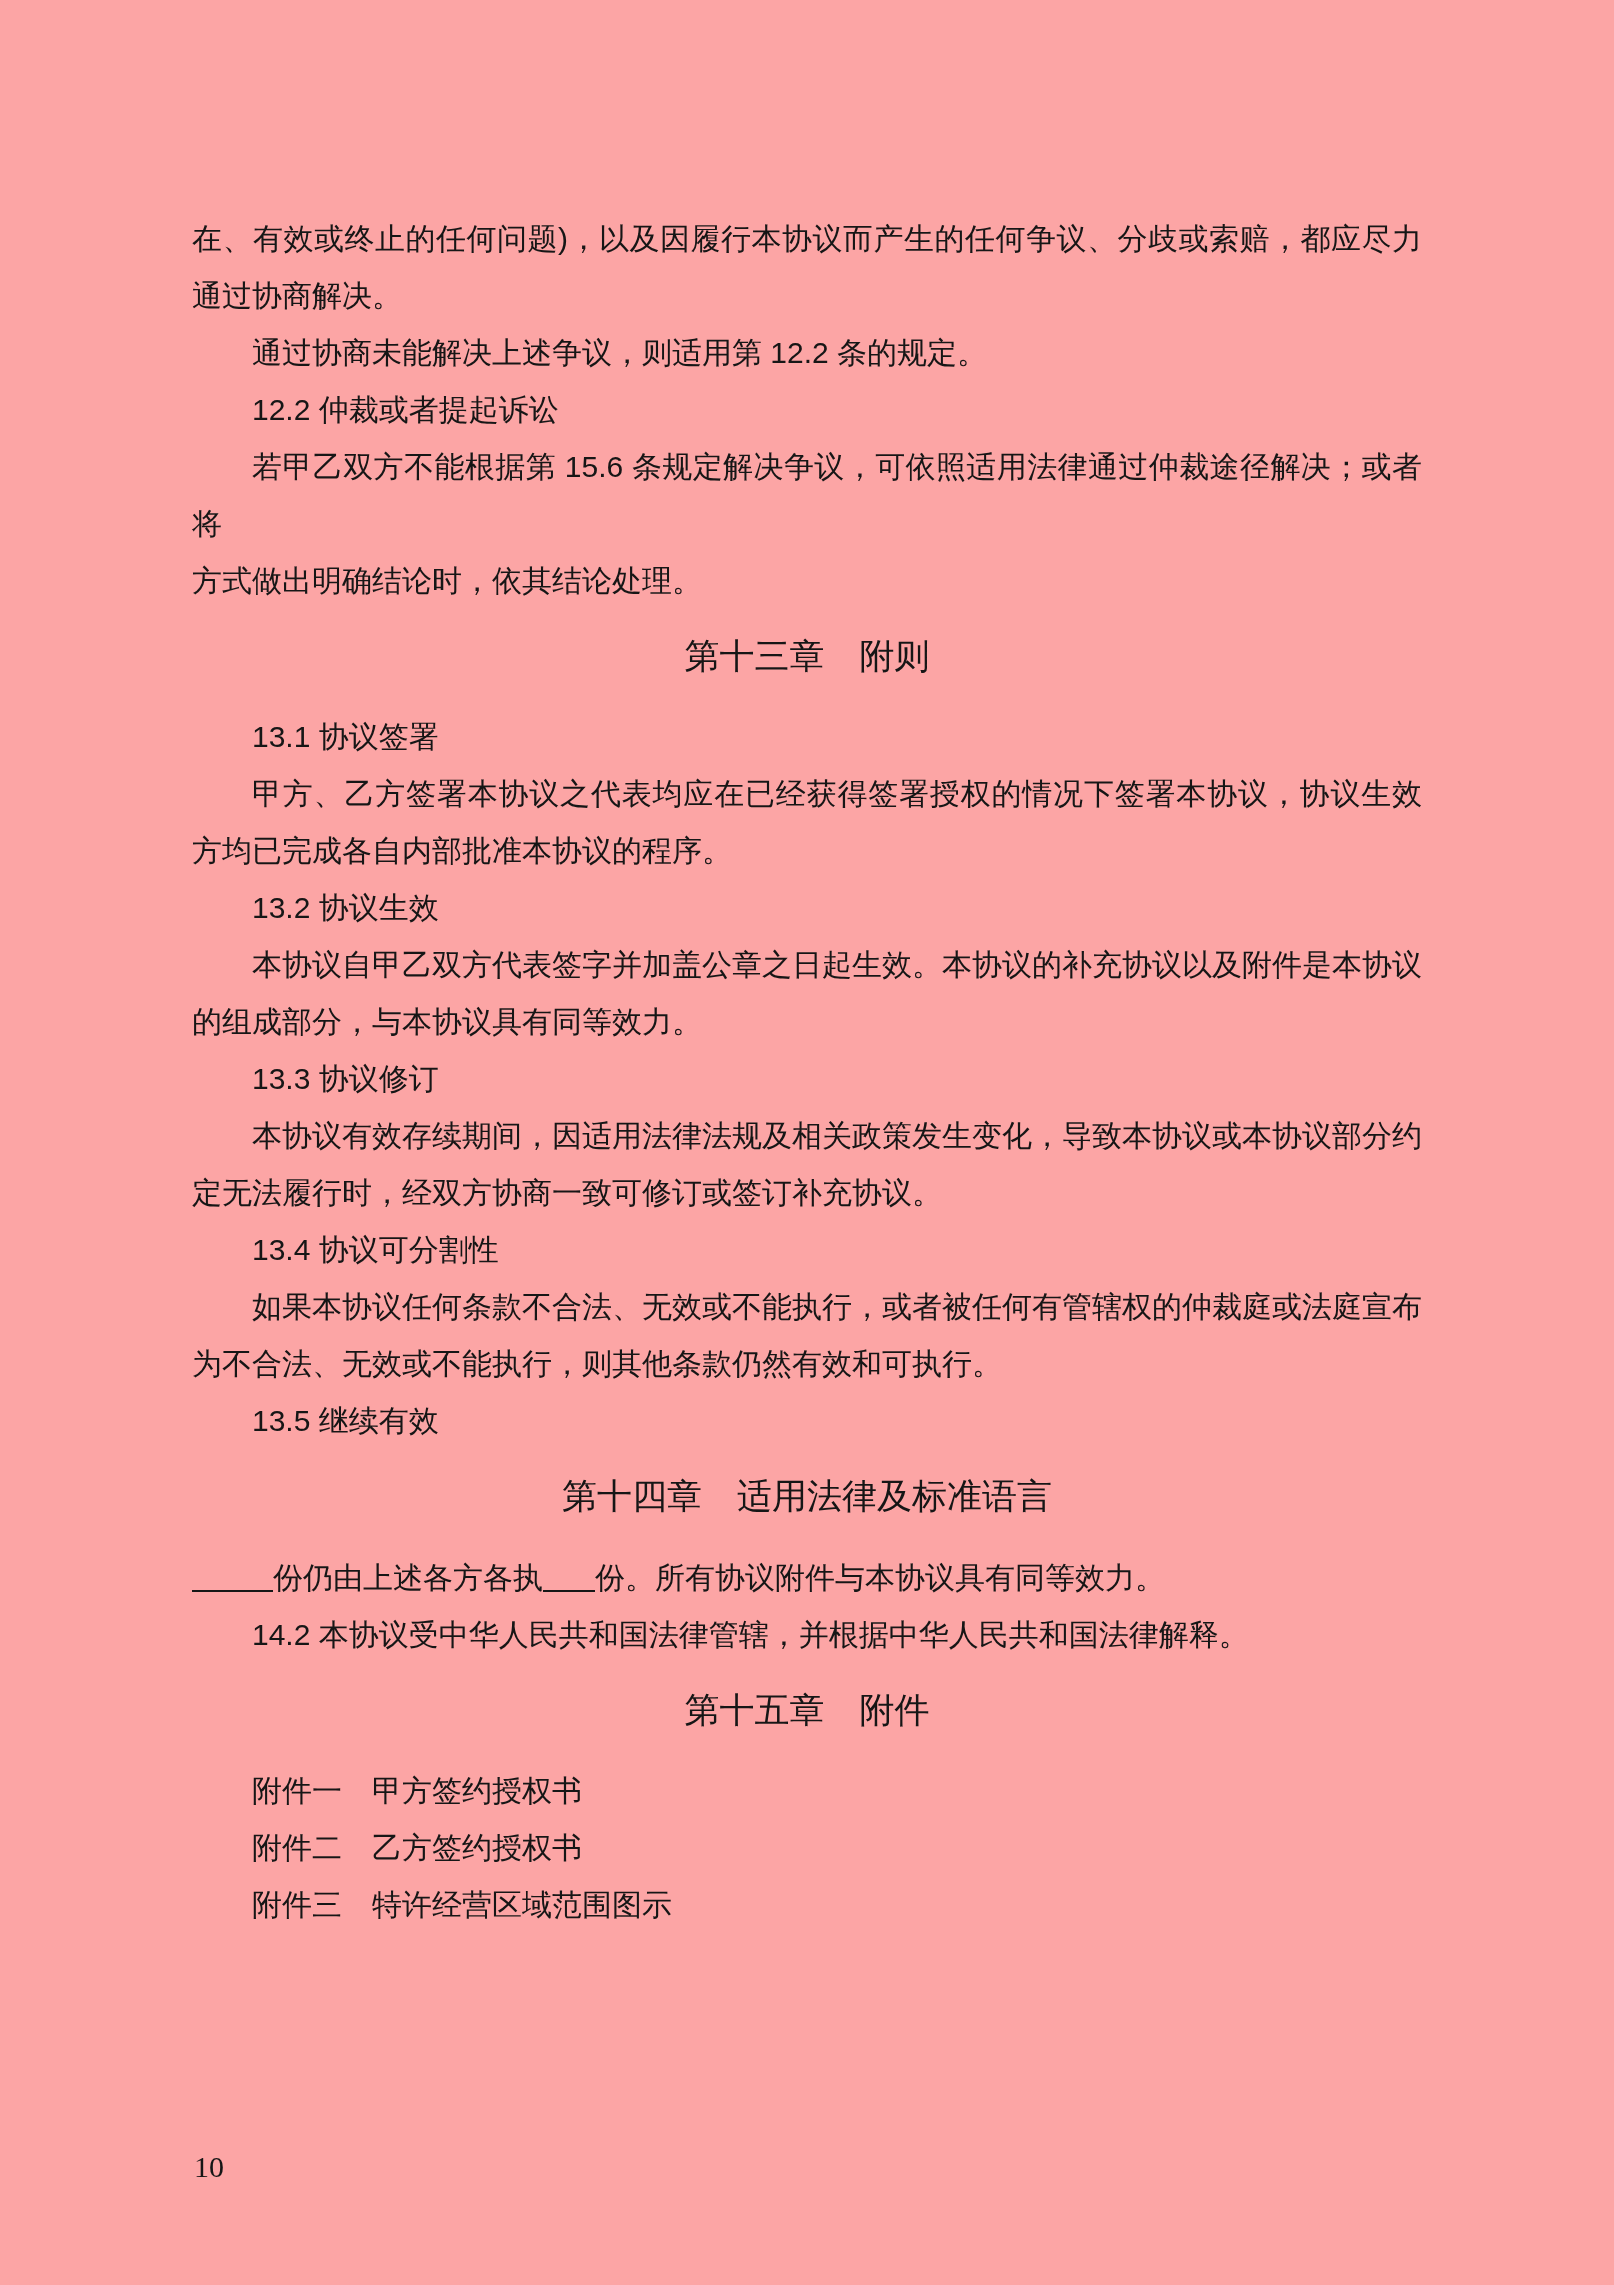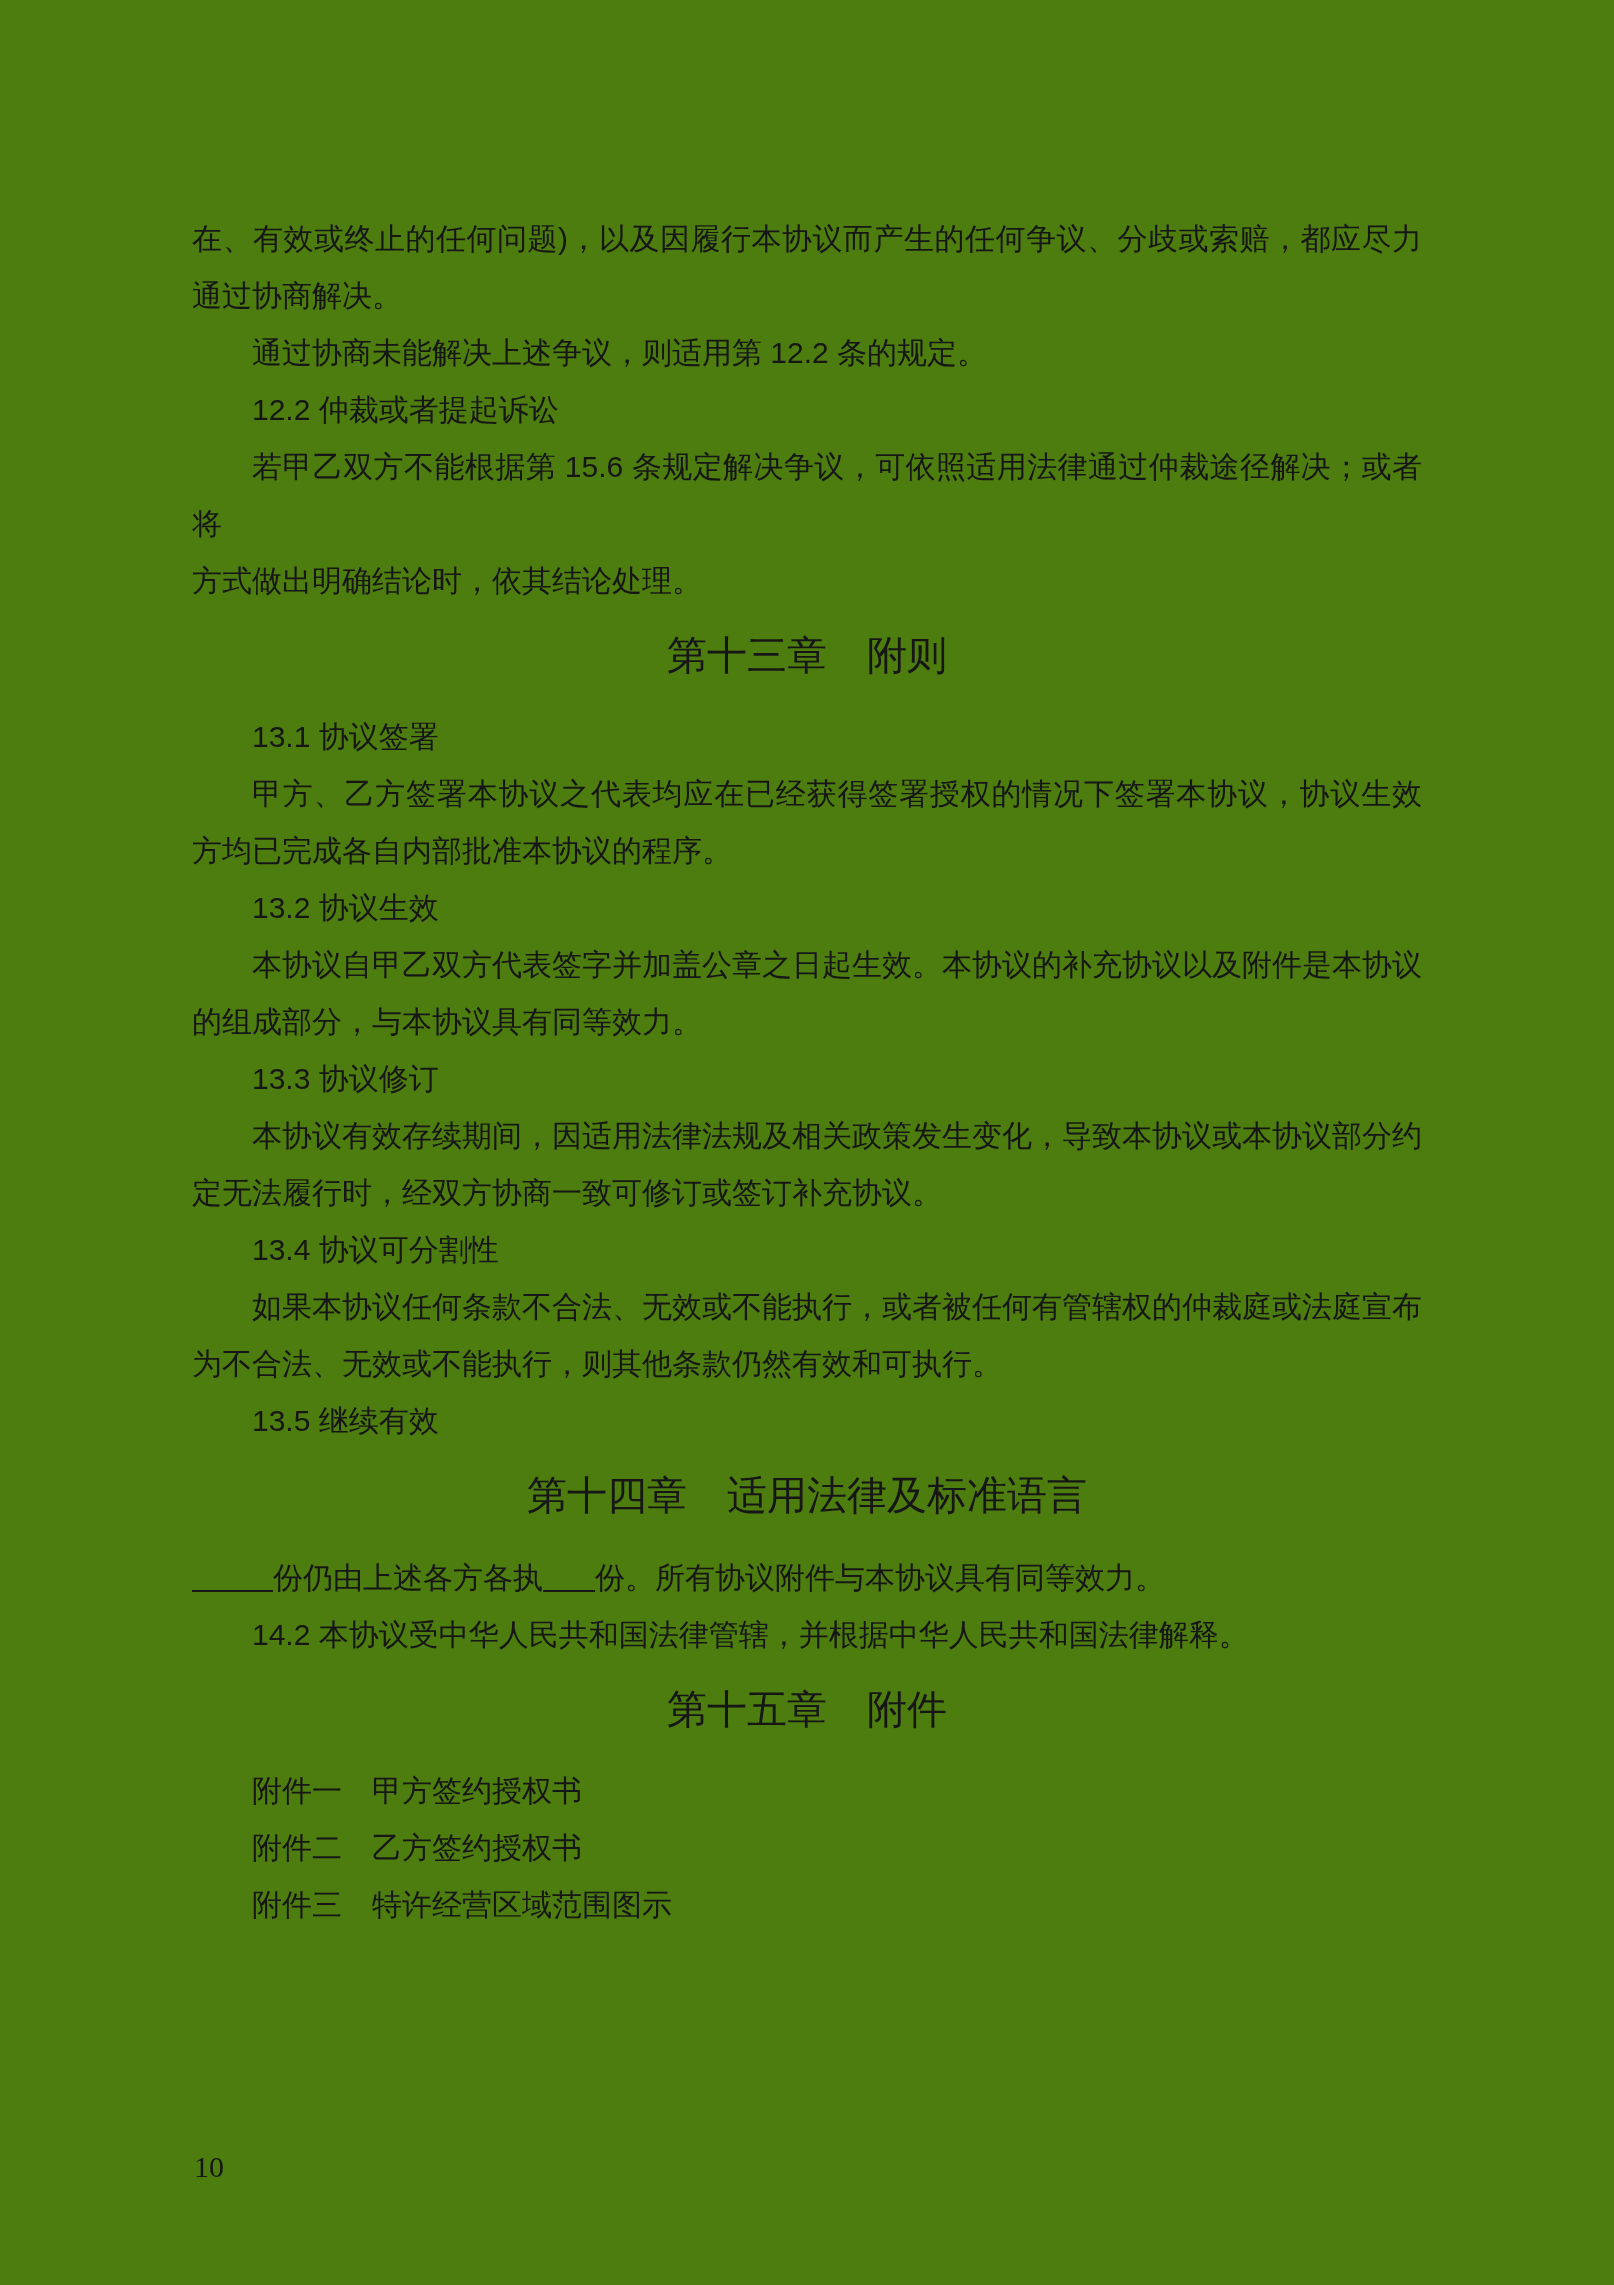--- a/index.html
+++ b/index.html
@@ -1,40 +1,40 @@
 <!DOCTYPE html>
 <html lang="zh" style="font-size:14.5px"><head>
 <meta charset="utf-8">
 <style>
   html,body { margin:0; padding:0; background:#e8e8e8; }
   .page {
     position:relative;
     width:1615px; height:2285px;
-    background:#4d7c0f;
+    background:#fca5a5;
     font-family:"Liberation Sans", sans-serif;
     color:#161616;
     overflow:hidden;
   }
   .doc {
     position:absolute;
     left:192px; top:210px;
     width:1230px;
   }
   .ln {
     font-size:30px;
     line-height:57px;
   }
   .indent { text-indent:60px; }
   .justify {
     text-align:justify;
     text-align-last:justify;
     text-justify:inter-character;
   }
   .heading {
-    font-size:40px;
+    font-size:35px;
     line-height:57px;
     text-align:center;
     margin:18px 0 24.4px 0;
   }
   .blank {
     display:inline-block;
     height:1.8px;
     border-bottom:2.7px solid #161616;
     vertical-align:-4.5px;
   }

